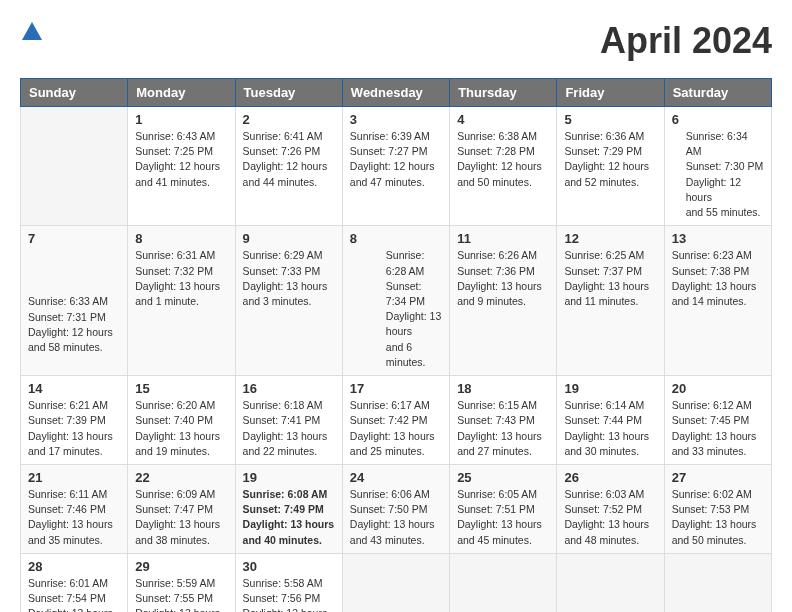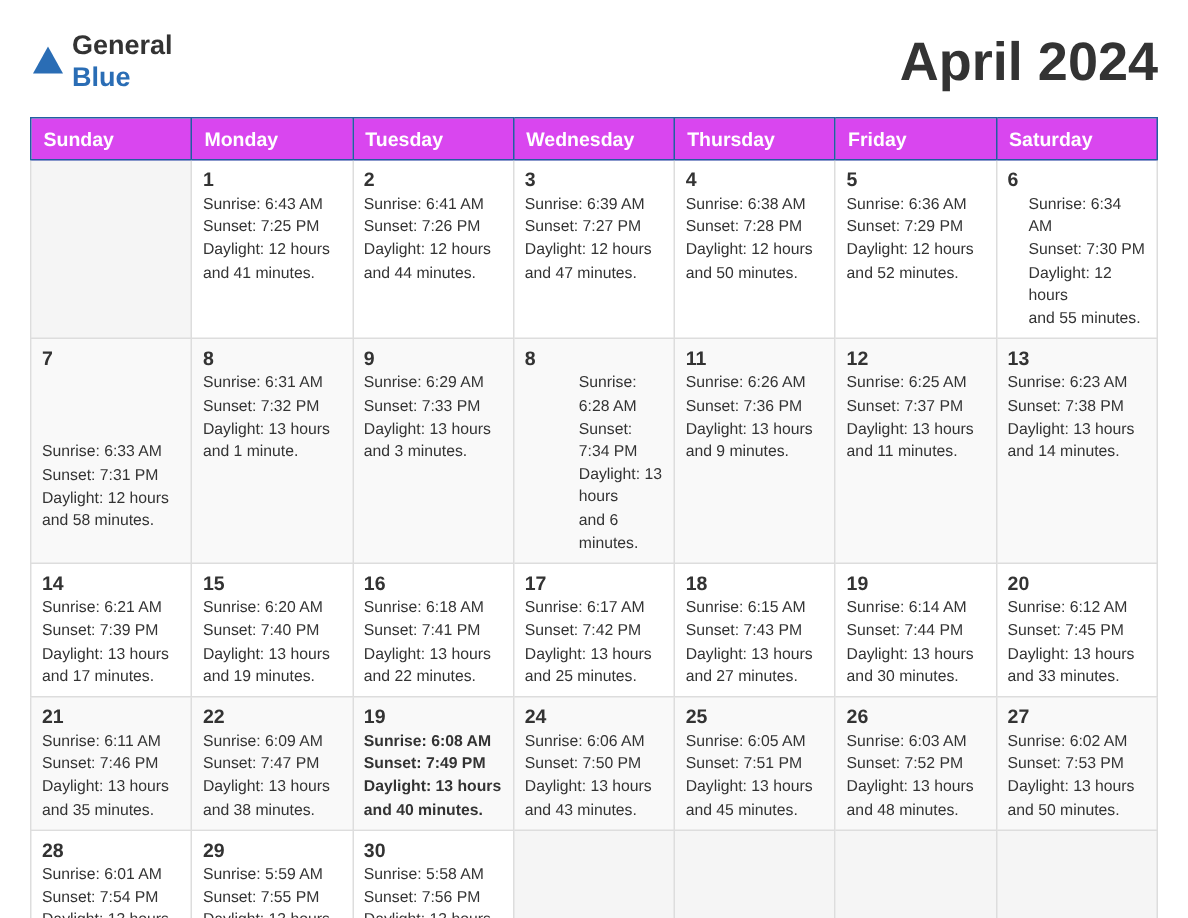--- a/index.html
+++ b/index.html
@@ -46,21 +46,21 @@
     .title-location {
       font-size: 16px;
       color: #555;
     }
     .calendar {
       width: 100%;
       border-collapse: collapse;
       border: 1px solid #ccc;
     }
     .calendar th {
-      background-color: #d946ef;
+      background-color: #737373;
       color: #fff;
       text-align: left;
       padding: 6px 8px;
       font-size: 13px;
       border: 1px solid #2060a0;
     }
     .calendar td {
       vertical-align: top;
       padding: 5px 7px;
       border: 1px solid #ddd;
@@ -89,24 +89,20 @@
     }
   </style>
 </head>
 <body>
 
 <div class="header">
   <div class="logo">
     <svg class="logo-icon" viewBox="0 0 24 24" xmlns="http://www.w3.org/2000/svg">
       <polygon points="12,2 22,20 2,20" fill="#2a6db5"></polygon>
     </svg>
-    <div>
-      <span class="logo-text-general">General</span><br>
-      <span class="logo-text-blue">Blue</span>
-    </div>
   </div>
   <div class="title-block">
     <div class="title-month">April 2024</div>
   </div>
 </div>
 
 <table class="calendar">
   <thead>
     <tr>
     <th>Sunday</th>

